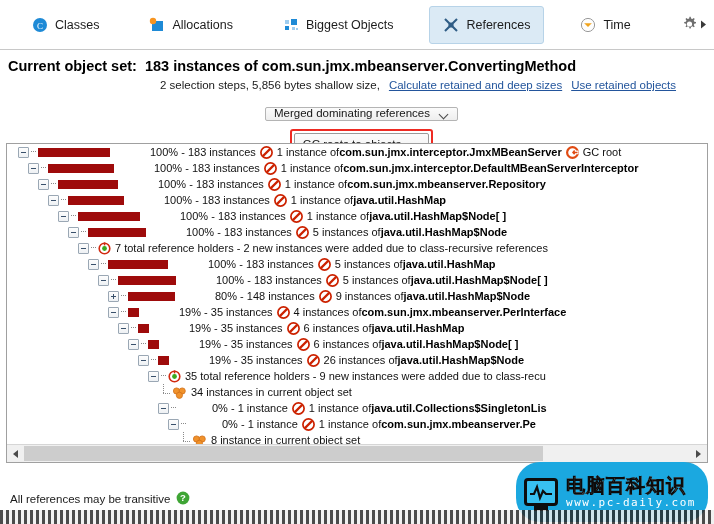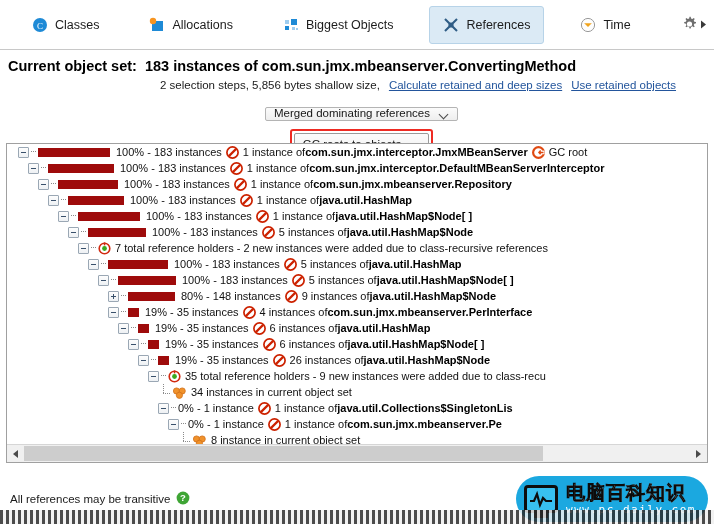--- a/index.html
+++ b/index.html
@@ -188,21 +188,21 @@
     border-top: 1px dotted #8a8a8a;
     flex: 0 0 5px;
     margin-right: 2px;
   }
   .bar {
     height: 9px;
     background: #9e0b0b;
     flex: 0 0 auto;
     margin-right: 6px;
   }
-  .pct { color: #111; margin-right: 0px; }
+  .pct { color: #111; margin-right: 0px; margin-left: 34px; }
   .cls { font-weight: bold; color: #000; }
   .nrm { color: #111; }
   .ico-ref { width: 13px; height: 13px; flex: 0 0 13px; margin: 0 4px; }
   .ico-gc  { width: 13px; height: 13px; flex: 0 0 13px; margin: 0 4px; }
   .ico-holder { width: 13px; height: 13px; flex: 0 0 13px; margin-right: 4px; }
   .ico-cur { width: 15px; height: 13px; flex: 0 0 15px; margin-right: 4px; }
   .leafline {
     width: 13px; height: 16px; flex: 0 0 13px; position: relative; margin-right: 1px;
   }
   .leafline::before{
@@ -245,21 +245,21 @@
     display: flex; align-items: center;
     padding-left: 10px;
     font-size: 11.5px;
     color: #1a1a1a;
     gap: 6px;
   }
   
   #watermark {
     position: absolute;
     right: 6px; bottom: 2px;
-    height: 46px;
+    height: 60px;
     display: flex; align-items: center;
     background: #1ba8e0;
     border-radius: 24px;
     padding: 0 12px 0 8px;
     gap: 8px;
   }
   #wm-screen {
     width: 34px; height: 28px;
     border: 3px solid #0d0d0d;
     border-radius: 4px;

